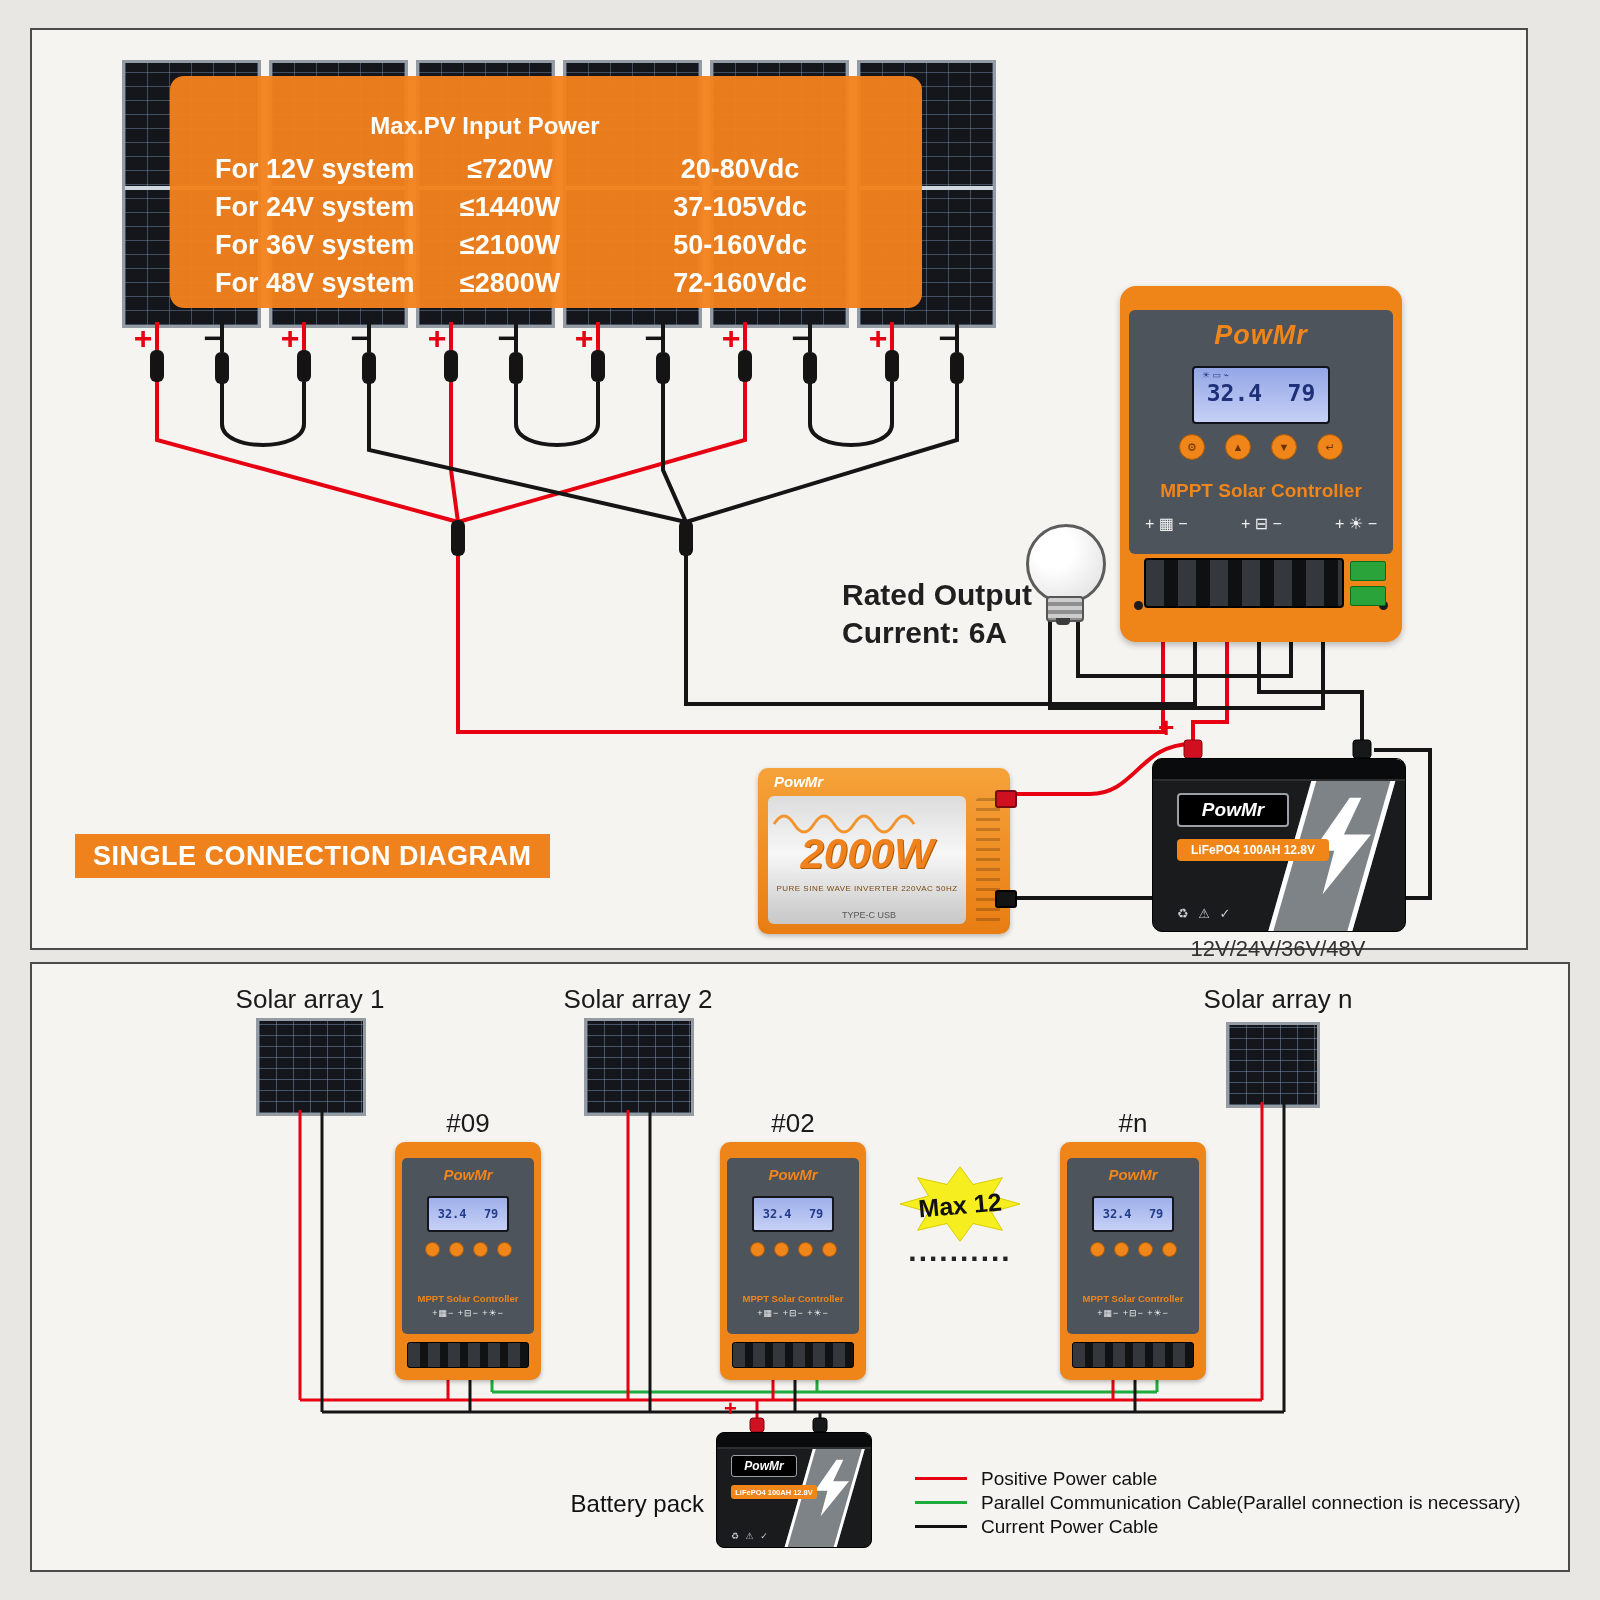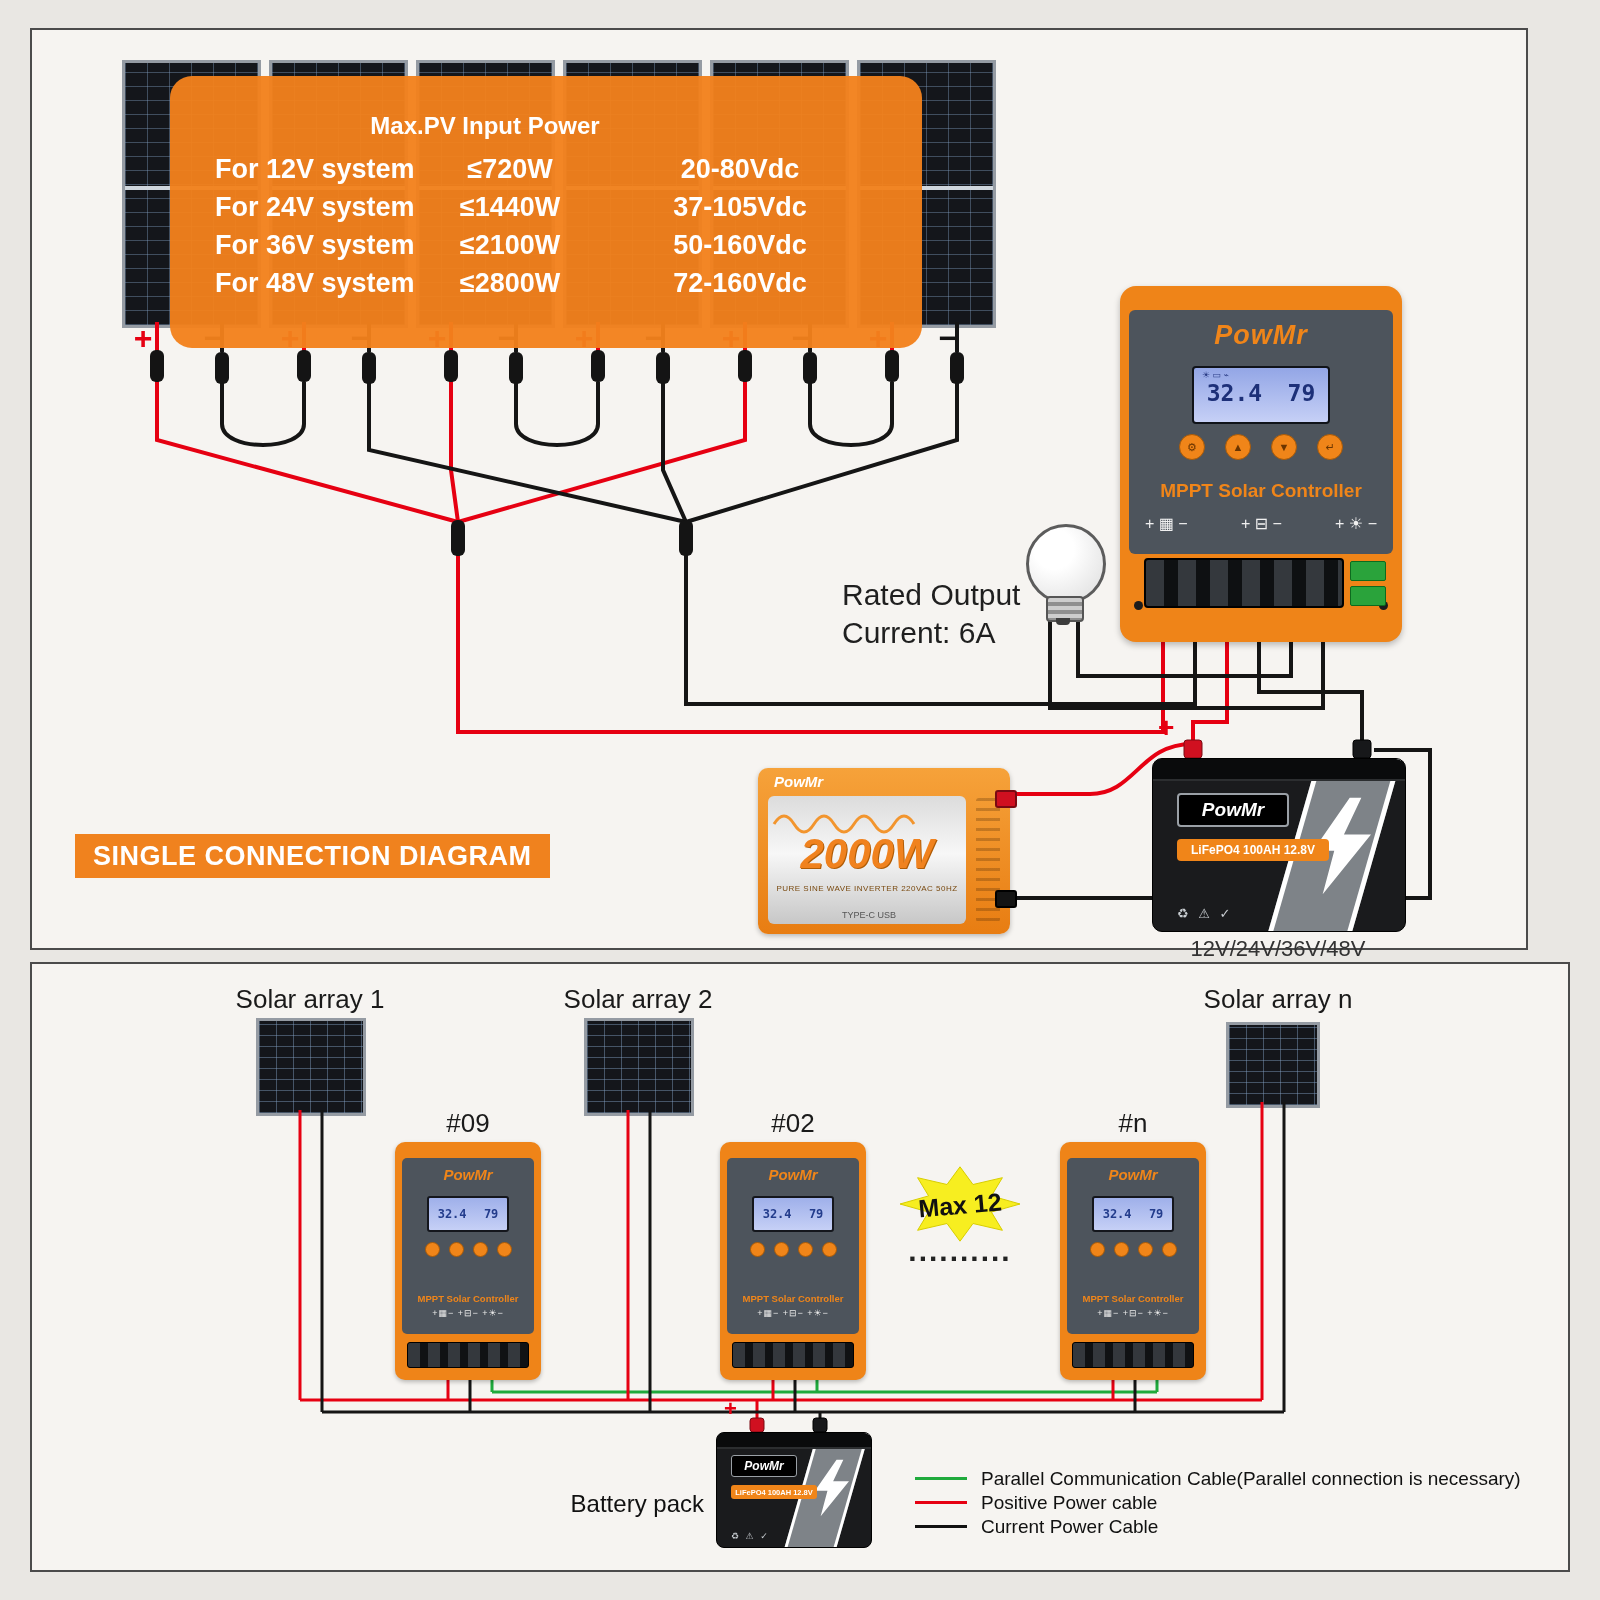--- a/index.html
+++ b/index.html
@@ -17,21 +17,21 @@
         repeating-linear-gradient(0deg,rgba(130,160,195,.4) 0 1px,transparent 1px 14px);}
   .pv-sm{position:absolute;border:3px solid #959ba3;z-index:2;background-color:#14161b;
       background-image:
         repeating-linear-gradient(90deg,rgba(130,160,195,.45) 0 1px,transparent 1px 17px),
         repeating-linear-gradient(0deg,rgba(130,160,195,.45) 0 1px,transparent 1px 11px);}
   
   .pm{position:absolute;top:320px;width:26px;text-align:center;font-size:32px;font-weight:bold;z-index:4;}
   .pm.plus{color:#e60012;} .pm.minus{color:#141414;}
   .pm-b{position:absolute;font-weight:bold;color:#e60012;z-index:6;}
   
-  .spec{position:absolute;left:170px;top:76px;width:752px;height:272px;background:rgba(242,129,28,.96);border-radius:22px;z-index:6;color:#fff;text-decoration:underline;}
+  .spec{position:absolute;left:170px;top:76px;width:752px;height:232px;background:rgba(242,129,28,.96);border-radius:14px;z-index:6;color:#fff;text-decoration:underline;}
   .spec-hp{position:absolute;left:190px;top:36px;width:250px;text-align:center;font-size:24px;font-weight:bold;}
   .spec-hv{position:absolute;left:455px;top:22px;width:280px;text-align:center;font-size:24px;font-weight:bold;line-height:28px;}
   .spec-grid{position:absolute;left:45px;top:78px;display:grid;grid-template-columns:205px 180px 280px;row-gap:7px;font-size:27px;font-weight:bold;}
   .spec-grid .c2,.spec-grid .c3{text-align:center;}
   
   .ctrl{position:absolute;left:1120px;top:286px;width:282px;height:356px;background:#ef8418;border-radius:16px;z-index:5;box-shadow:0 3px 6px rgba(0,0,0,.25);}
   .ctrl-face{position:absolute;left:9px;right:9px;top:24px;bottom:88px;background:#4d545c;border-radius:6px;}
   .ctrl-brand{margin-top:10px;text-align:center;color:#f08519;font-weight:bold;font-style:italic;font-size:27px;letter-spacing:1px;}
   .ctrl-lcd{position:absolute;left:50%;top:56px;transform:translateX(-50%);width:134px;height:54px;background:linear-gradient(180deg,#93a6e6,#c6d0f6);border:2px solid #101319;border-radius:4px;}
   .lcd-icons{display:flex;justify-content:space-between;padding:2px 8px 0;font-size:9px;color:#2a3c85;}
@@ -41,21 +41,21 @@
   .ctrl-name{position:absolute;left:0;right:0;top:170px;text-align:center;color:#f08519;font-weight:bold;font-size:19px;}
   .ctrl-terms{position:absolute;left:16px;right:16px;top:204px;display:flex;justify-content:space-between;color:#f0f0f0;font-size:16px;}
   .ctrl-block{position:absolute;left:24px;bottom:34px;width:196px;height:46px;background:#0e1012;border-radius:4px;background-image:repeating-linear-gradient(90deg,#34383d 0 18px,#0e1012 18px 32px);border:2px solid #000;}
   .green-ports{position:absolute;right:16px;bottom:36px;display:flex;flex-direction:column;gap:5px;}
   .green-ports i{width:34px;height:18px;background:#2aa33b;border:1px solid #0d6b1e;border-radius:2px;}
   .screw{position:absolute;width:9px;height:9px;border-radius:50%;background:#1c1c1c;}
   
   .bulb{position:absolute;left:1026px;top:524px;width:74px;height:74px;border-radius:50%;background:radial-gradient(circle at 34% 30%,#fff 0 28%,#efefef 60%,#dcdcdc);border:3px solid #5c5c5c;z-index:5;}
   .bulb-base{position:absolute;left:1046px;top:596px;width:34px;height:22px;background:repeating-linear-gradient(180deg,#cdcdcd 0 4px,#8f8f8f 4px 8px);border:2px solid #555;border-radius:4px;z-index:6;}
   .bulb-tip{position:absolute;left:1056px;top:618px;width:14px;height:7px;background:#3c3c3c;border-radius:0 0 4px 4px;z-index:6;}
-  .rated{position:absolute;left:842px;font-size:30px;color:#1f1f1f;z-index:4;font-weight:400;}
+  .rated{position:absolute;left:842px;font-size:30px;color:#1f1f1f;z-index:4;font-weight:700;}
   
   .inverter{position:absolute;left:758px;top:768px;width:252px;height:166px;background:linear-gradient(180deg,#f6a23a,#e87d12);border-radius:10px;z-index:5;box-shadow:0 2px 5px rgba(0,0,0,.25);}
   .inv-brand{position:absolute;left:16px;top:5px;color:#fff;font-weight:bold;font-style:italic;font-size:15px;}
   .inv-face{position:absolute;left:10px;right:44px;top:28px;bottom:10px;background:linear-gradient(180deg,#dcdcdc,#f7f7f7 45%,#c7c7c7);border-radius:6px;}
   .inv-vents{position:absolute;right:10px;top:30px;bottom:12px;width:24px;background:repeating-linear-gradient(180deg,rgba(60,30,0,.25) 0 3px,transparent 3px 10px);border-radius:3px;}
   .inv-wave{position:absolute;left:4px;top:10px;}
   .inv-power{position:absolute;left:0;right:0;top:34px;text-align:center;font-size:42px;font-weight:bold;font-style:italic;color:#f0821e;text-shadow:1px 1px 0 #b05c06;}
   .inv-sub{position:absolute;left:0;right:0;top:88px;text-align:center;font-size:8px;color:#7a4a10;letter-spacing:.5px;}
   .inv-ports{position:absolute;left:4px;right:0;bottom:4px;text-align:center;font-size:9px;color:#555;}
   .inv-term{position:absolute;width:18px;height:14px;border-radius:3px;z-index:6;}
@@ -358,26 +358,26 @@
     </svg>
     <div class="bp-lid"></div>
     <div class="bp-brand">PowMr</div>
     <div class="bp-model">LiFePO4  100AH 12.8V</div>
     <div class="bp-certs">♻ ⚠ ✓</div>
   </div>
 
 
   <div class="legend">
     <div class="lrow">
+      <i class="lg1"></i>
+      <span>Positive Power cable</span>
+    </div>
+    <div class="lrow">
       <i class="lg0"></i>
       <span>Parallel Communication Cable(Parallel connection is necessary)</span>
-    </div>
-    <div class="lrow">
-      <i class="lg1"></i>
-      <span>Positive Power cable</span>
     </div>
     <div class="lrow">
       <i class="lg2"></i>
       <span>Current Power Cable</span>
     </div>
   </div>
 
 </div>
 
 </body></html>

